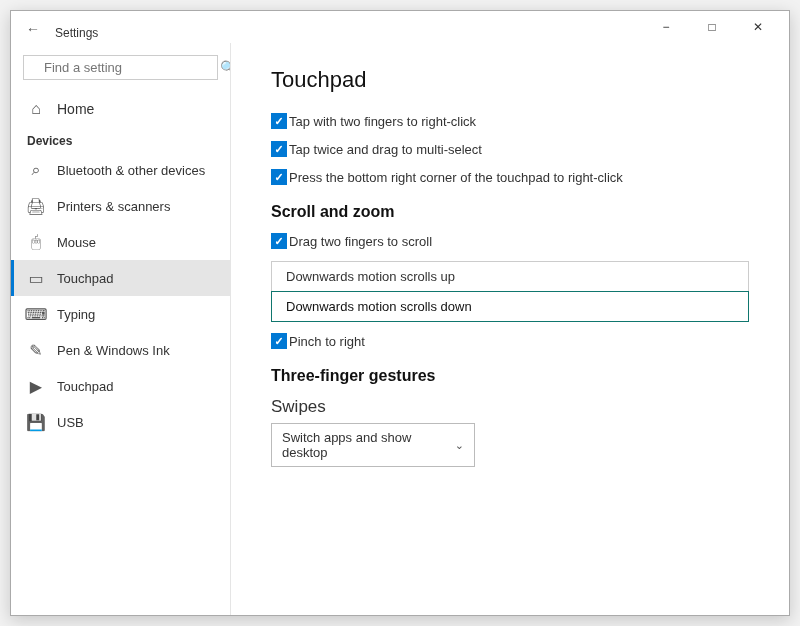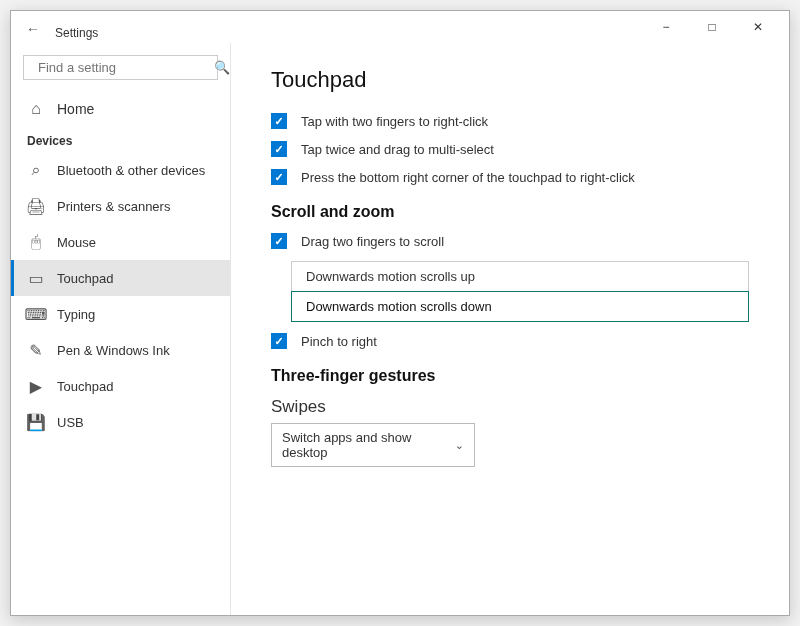--- a/index.html
+++ b/index.html
@@ -80,21 +80,21 @@
       display: flex;
       flex-direction: column;
       padding: 8px 0;
       overflow-y: auto;
     }
     .sidebar-search {
       margin: 4px 12px 12px 12px;
       display: flex;
       align-items: center;
       border: 1px solid #ccc;
-      padding: 4px 14px;
+      padding: 4px 20px;
       background: #fff;
     }
     .sidebar-search input {
       border: none;
       outline: none;
       font-size: 13px;
       flex: 1;
       color: #555;
       background: transparent;
     }
@@ -157,21 +157,21 @@
     }
     .main-title {
       font-size: 22px;
       font-weight: 300;
       color: #111;
       margin-bottom: 20px;
     }
     .checkbox-row {
       display: flex;
       align-items: center;
-      gap: 14px;
+      gap: 2px;
       margin-bottom: 12px;
     }
     .checkbox-box {
       width: 16px;
       height: 16px;
       background: #0078d4;
       border: 1px solid #0078d4;
       display: flex;
       align-items: center;
       justify-content: center;
@@ -192,21 +192,20 @@
       font-size: 16px;
       font-weight: 600;
       color: #111;
       margin: 18px 0 12px 0;
     }
     .scroll-options {
       display: flex;
       flex-direction: column;
       gap: 0;
       margin-bottom: 12px;
-      margin-left: 20px;
     }
     .scroll-option-btn {
       padding: 7px 14px;
       background: #fff;
       border: 1px solid #ccc;
       font-size: 13px;
       color: #333;
       cursor: pointer;
       text-align: left;
       margin-bottom: -1px;

